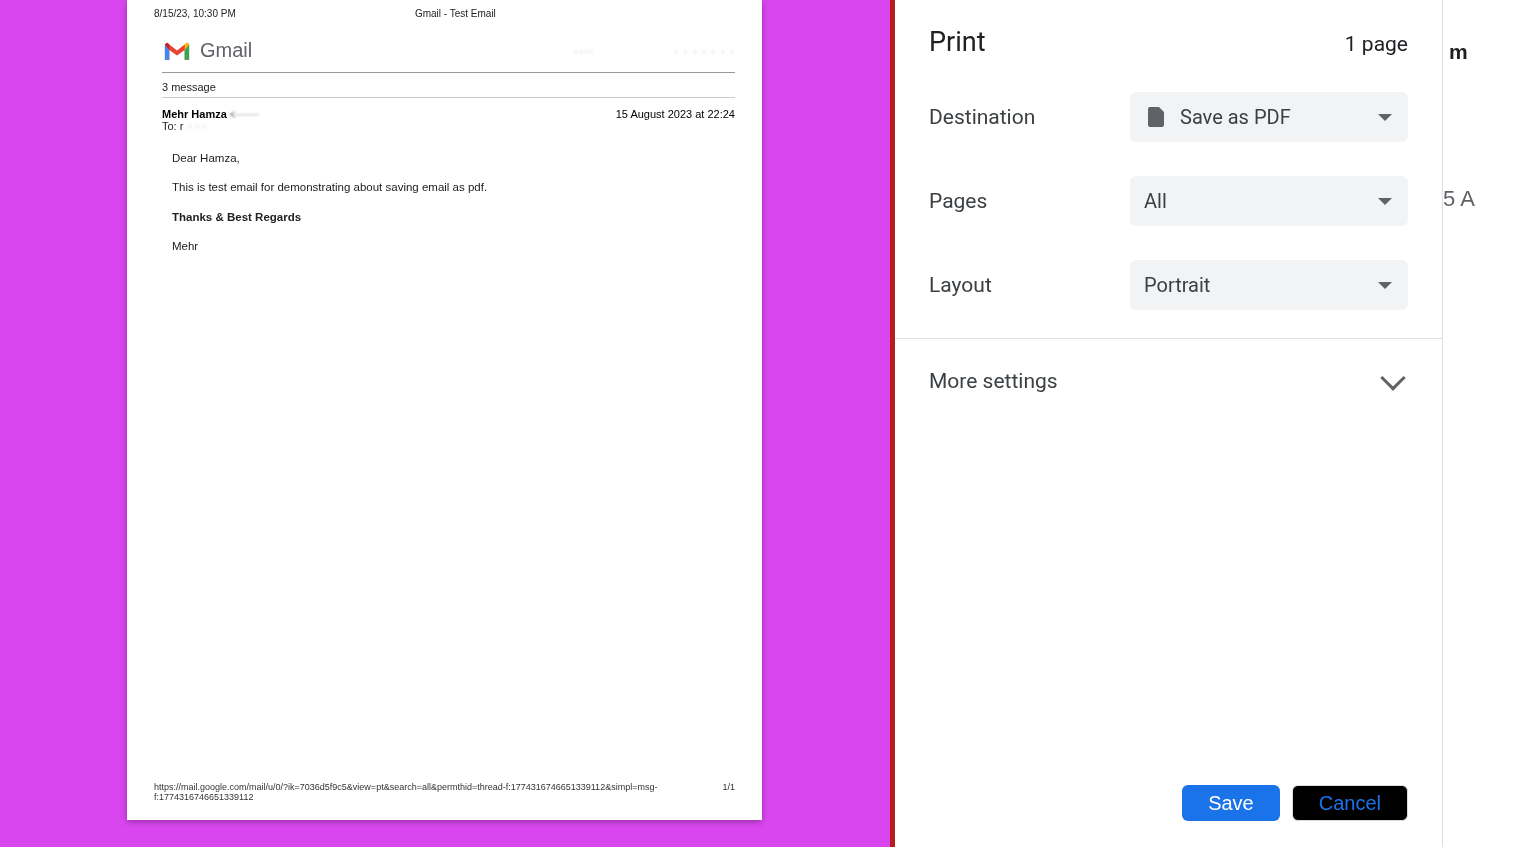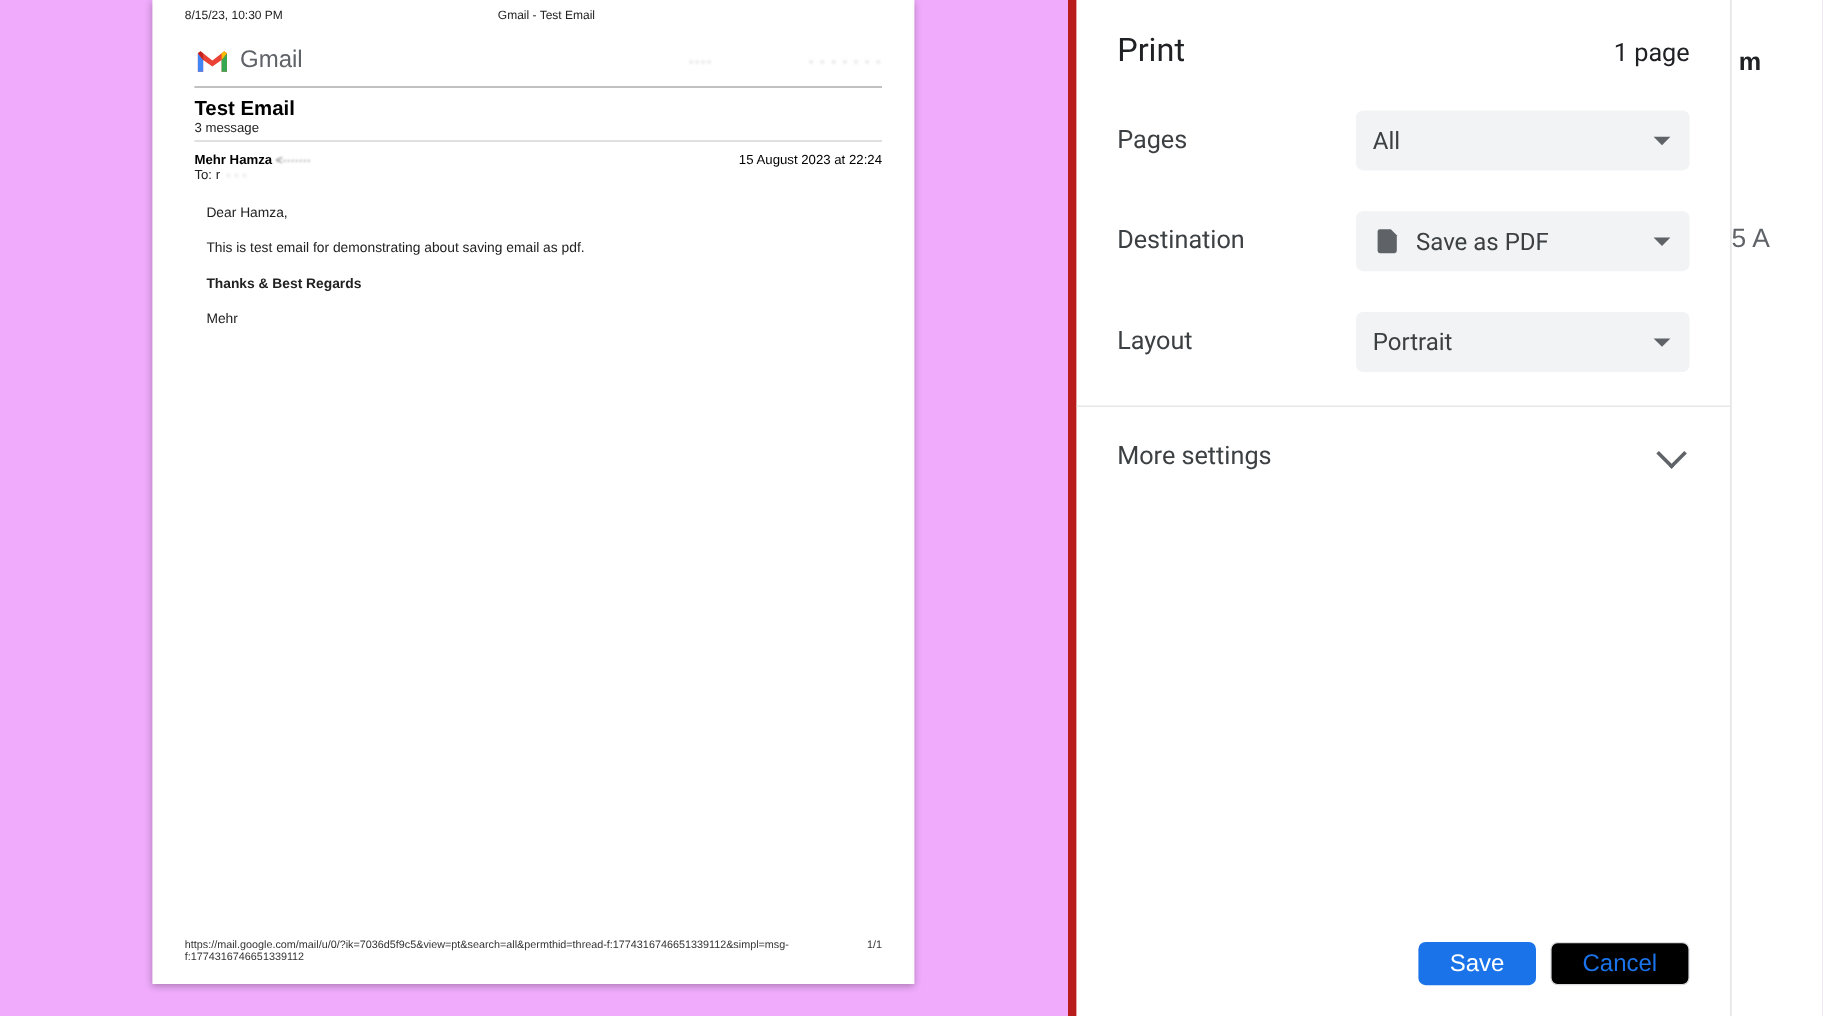--- a/index.html
+++ b/index.html
@@ -12,21 +12,21 @@
       position: relative;
     }
     
     
     .preview-area {
       position: absolute;
       left: 0;
       top: 0;
       width: 890px;
       height: 847px;
-      background: #f0abfc;
+      background: #d946ef;
       display: flex;
       justify-content: center;
     }
     .page {
       position: absolute;
       left: 127px;
       top: 0;
       width: 635px;
       height: 820px;
       background: #fff;
@@ -104,21 +104,21 @@
     }
     
     
     .print-panel {
       position: absolute;
       left: 890px;
       top: 0;
       width: 552px;
       height: 847px;
       background: #fff;
-      border-left: 7px solid #b91c1c;
+      border-left: 5px solid #b91c1c;
       display: flex;
       flex-direction: column;
     }
     .panel-header {
       padding: 26px 34px 10px 34px;
       display: flex;
       justify-content: space-between;
       align-items: baseline;
     }
     .panel-title { font-size: 27px; color: #202124; font-weight: 400; }
@@ -229,21 +229,20 @@
           <path d="M4 8 L8 5 L12 8 L12 18 Z" fill="#c5221f"></path>
           <path d="M48 8 L44 5 L40 8 L40 18 Z" fill="#fbbc04"></path>
         </svg>
         <span class="gmail-text">Gmail</span>
       </div>
       <div style="display:flex;gap:80px">
         <span class="user-blur">····</span>
         <span class="user-blur">· · · · · · ·</span>
       </div>
     </div>
-    <div class="subject">Test Email</div>
     <div class="msg-count">3 message</div>
     <div class="sender-row">
       <div>
         <span class="sender-name">Mehr Hamza</span>
         <span class="sender-email">&lt;·······</span>
       </div>
       <span>15 August 2023 at 22:24</span>
     </div>
     <div class="to-row">
       <span>To: r</span>
@@ -261,38 +260,38 @@
     </div>
   </div>
 </div>
 
 <div class="print-panel">
   <div class="panel-header">
     <span class="panel-title">Print</span>
     <span class="page-count">1 page</span>
   </div>
   <div class="settings-block">
-    <div class="setting-row">
-      <span class="setting-label">Pages</span>
-      <div class="dropdown">
-        <span class="dropdown-value">All</span>
-        <div class="dropdown-arrow"></div>
-      </div>
-    </div>
     <div class="setting-row">
       <span class="setting-label">Destination</span>
       <div class="dropdown">
         <svg class="dropdown-icon" viewBox="0 0 24 24">
           <path fill="#5f6368" d="M6 2h9l5 5v13a2 2 0 0 1-2 2H6a2 2 0 0 1-2-2V4a2 2 0 0 1 2-2z"></path>
         </svg>
         <span class="dropdown-value">Save as PDF</span>
         <div class="dropdown-arrow"></div>
       </div>
     </div>
     <div class="setting-row">
+      <span class="setting-label">Pages</span>
+      <div class="dropdown">
+        <span class="dropdown-value">All</span>
+        <div class="dropdown-arrow"></div>
+      </div>
+    </div>
+    <div class="setting-row">
       <span class="setting-label">Layout</span>
       <div class="dropdown">
         <span class="dropdown-value">Portrait</span>
         <div class="dropdown-arrow"></div>
       </div>
     </div>
   </div>
   <div class="more-settings">
     <span class="more-label">More settings</span>
     <div class="chevron"></div>

